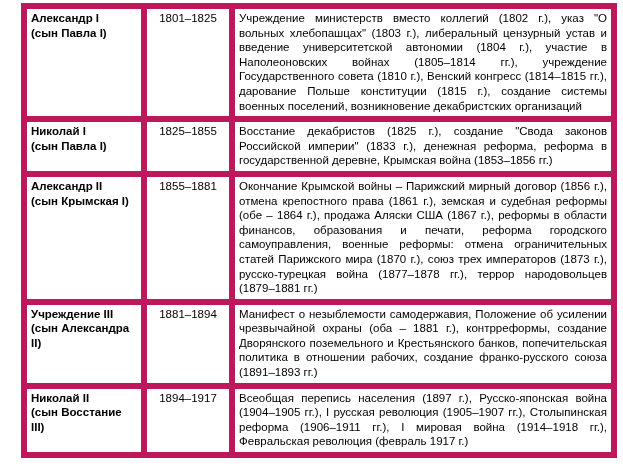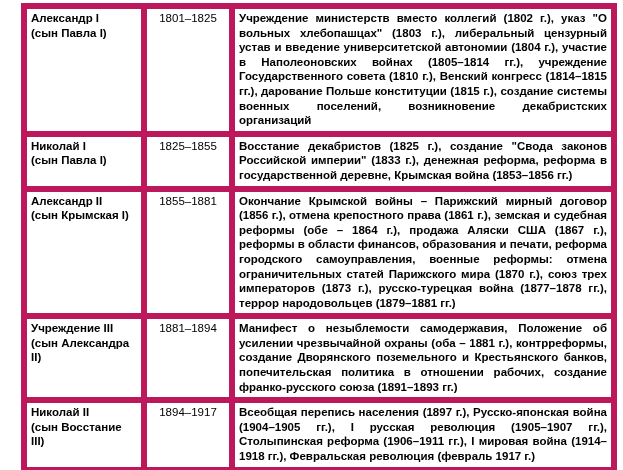--- a/index.html
+++ b/index.html
@@ -34,21 +34,21 @@
     font-size: 11.5px;
     line-height: 1.27;
   }
   td.name-cell  { width: 106px; }
   td.years-cell {
     width: 74px;
     text-align: center;
     vertical-align: middle;
     border-radius: 25px;
   }
-  td.events-cell { text-align: justify; font-weight: bold; }
+  td.events-cell { text-align: justify; }
   .ruler-name   { font-weight: bold; }
   .ruler-parent { font-weight: bold; }
 </style>
 </head>
 <body>
 
 <div class="page">
 
 
   <table class="dynasty">

